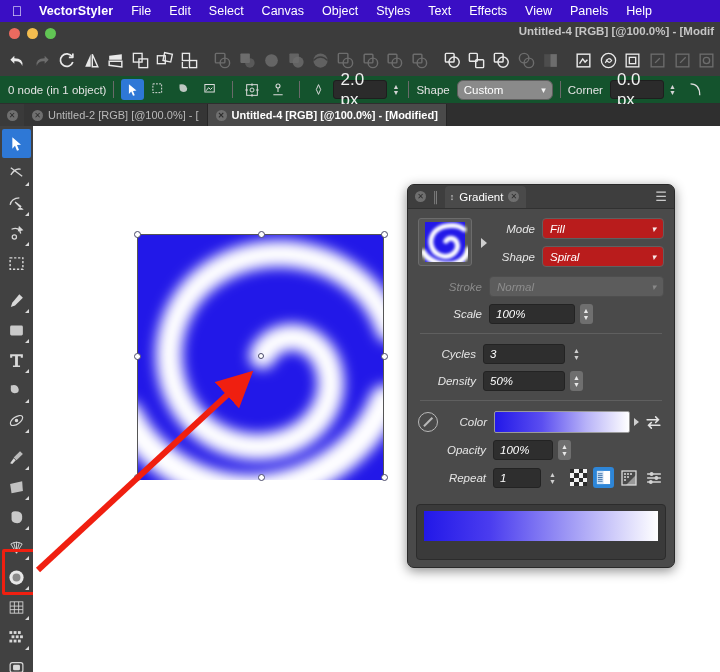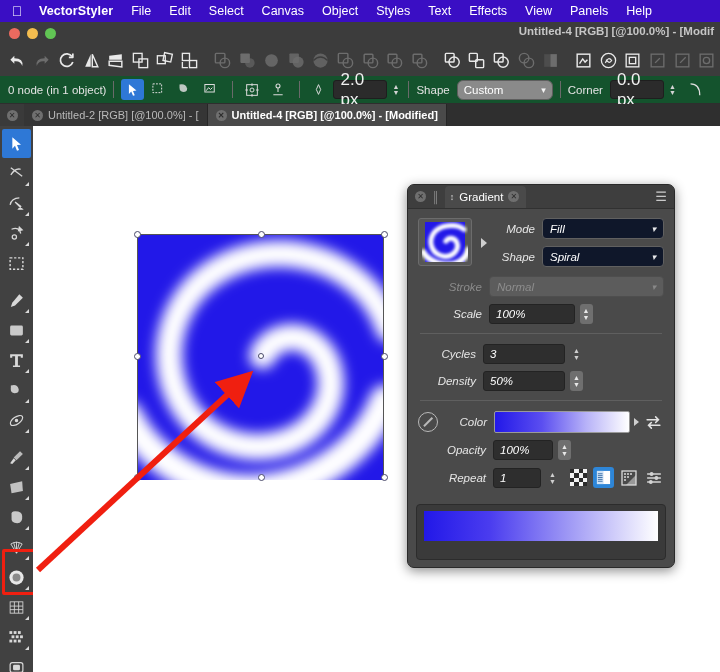--- a/index.html
+++ b/index.html
@@ -175,21 +175,21 @@
   .hamburger { margin-left: auto; color: #c9c9c9; font-size: 13px; line-height: 9px; }
 
   .panel-body { padding: 9px 10px 8px 10px; background: #4a4a4a; font-style: italic; }
   .row { display: flex; align-items: center; margin-bottom: 7px; }
   .row-label {
     color: #e6e6e6; font-size: 11.5px; text-align: right;
     width: 64px; margin-right: 7px; flex: none;
   }
   .row-label.dim { color: #8b8b8b; }
   .combo {
-    flex: 1; height: 21px; background: #0f172a; border: 1px solid #606060;
+    flex: 1; height: 21px; background: #b91c1c; border: 1px solid #606060;
     border-radius: 4px; color: #fff; font-size: 11.5px;
     display: flex; align-items: center; justify-content: space-between;
     padding: 0 7px;
   }
   .combo.dim { background: #5c5c5c; border-color: #4e4e4e; color: #8d8d8d; }
   .chev { font-size: 9px; opacity: .9; }
   .txtfield {
     flex: 1; height: 20px; background: #2e2e2e; border: 1px solid #232323;
     border-radius: 3px; color: #fff; font-size: 11.5px;
     display: flex; align-items: center; padding: 0 6px;

